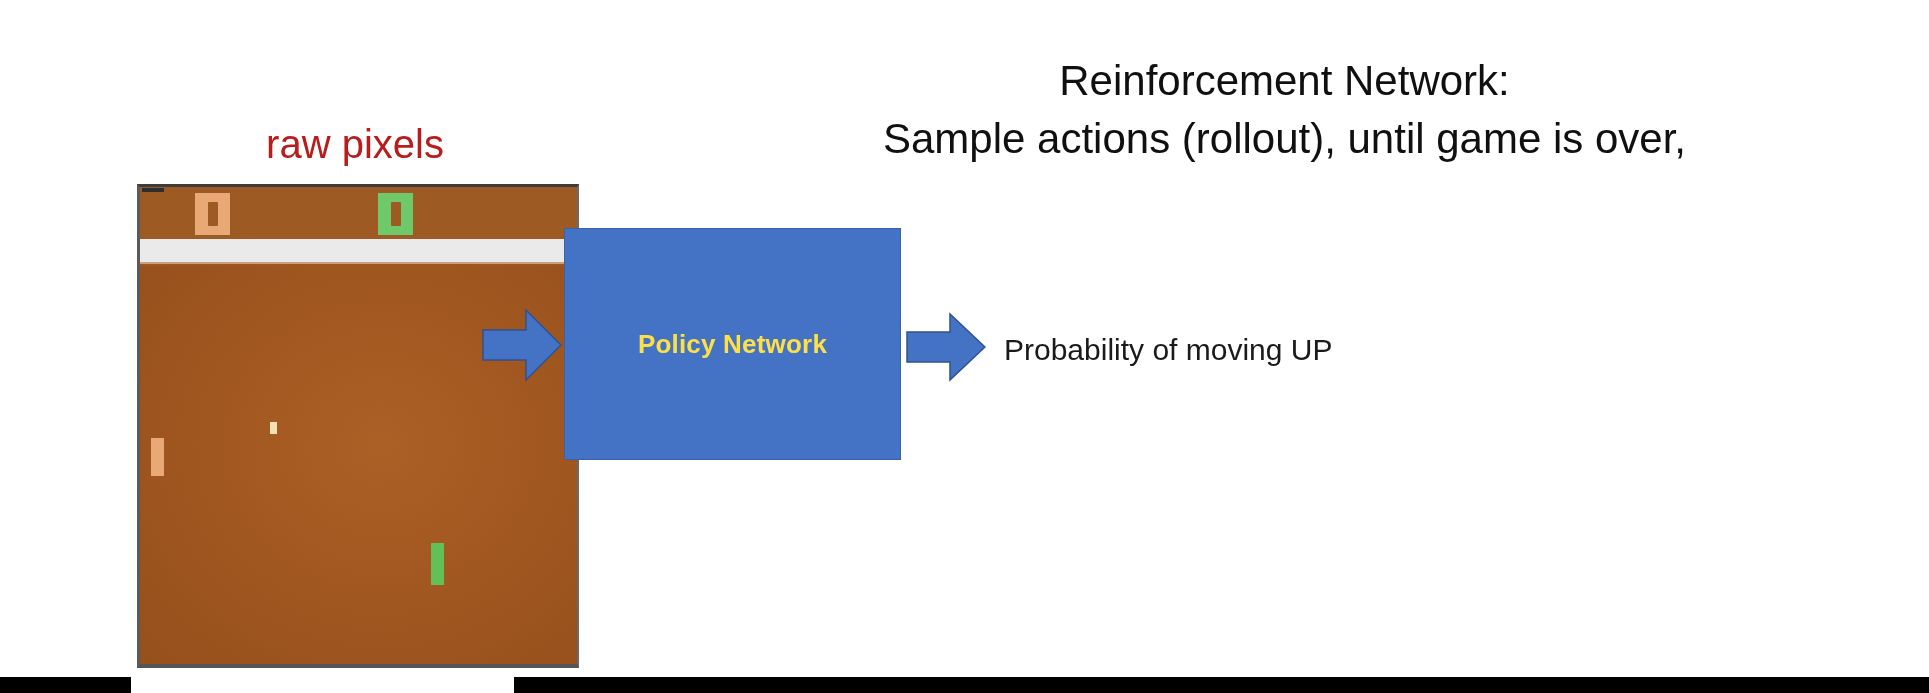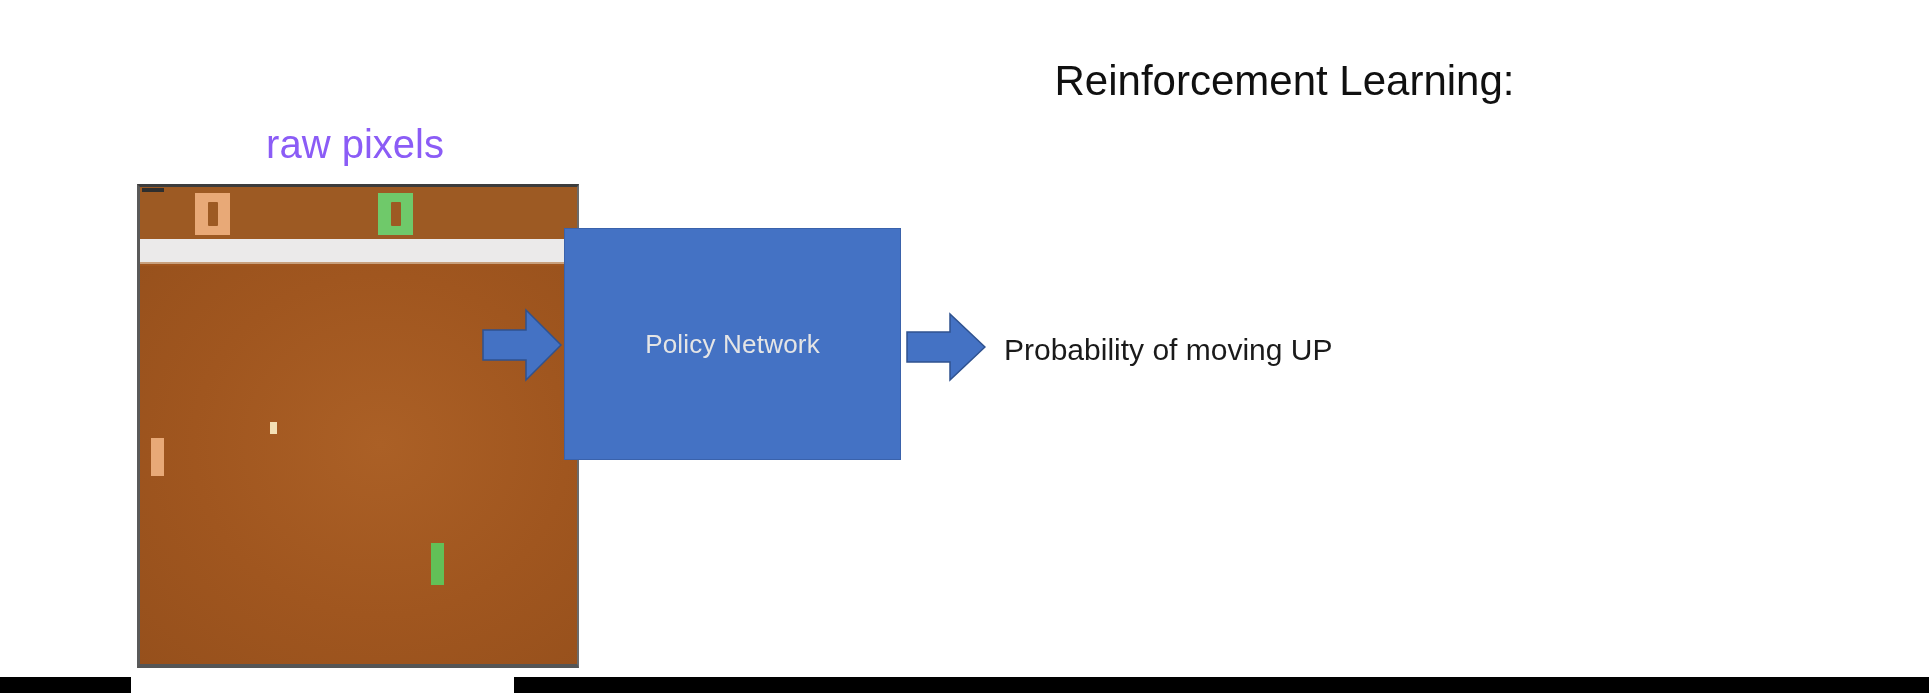--- a/index.html
+++ b/index.html
@@ -19,21 +19,21 @@
   
   #raw-pixels-label {
     position: absolute;
     left: 120px;
     top: 122px;
     width: 470px;
     text-align: center;
     font-family: "Liberation Sans", sans-serif;
     font-size: 40px;
     font-weight: 400;
-    color: #8b5cf6;
+    color: #b91c1c;
     letter-spacing: 0px;
     white-space: nowrap;
   }
 
   
   #pong-screenshot {
     position: absolute;
     left: 137px;
     top: 184px;
     width: 442px;
@@ -147,24 +147,24 @@
     top: 228px;
     width: 337px;
     height: 232px;
     background: #4472c4;
     border: 1px solid #3a62ab;
     display: flex;
     align-items: center;
     justify-content: center;
   }
   #policy-network-label {
-    color: #e5e5e5;
+    color: #fde047;
     font-family: "Liberation Sans", sans-serif;
     font-size: 26px;
-    font-weight: 400;
+    font-weight: 700;
     letter-spacing: 0.2px;
     white-space: nowrap;
   }
 
   
   #output-label {
     position: absolute;
     left: 1004px;
     top: 333px;
     font-family: "Liberation Sans", sans-serif;
@@ -227,17 +227,18 @@
   <span id="policy-network-label">Policy Network</span>
 </div>
 
 <svg id="arrow-to-output" class="block-arrow" width="80" height="70" viewBox="0 0 80 70">
   <polygon points="1,20 44,20 44,2 79,35 44,68 44,50 1,50"></polygon>
 </svg>
 
 <div id="output-label">Probability of moving UP</div>
 
 <div id="title-block">
-  <span class="title-line">Reinforcement Learning:</span>
+  <span class="title-line">Reinforcement Network:</span>
+  <span class="title-line">Sample actions (rollout), until game is over,</span>
 </div>
 
 <div id="black-bar-left" class="black-bar"></div>
 <div id="black-bar-right" class="black-bar"></div>
 
 </body></html>

